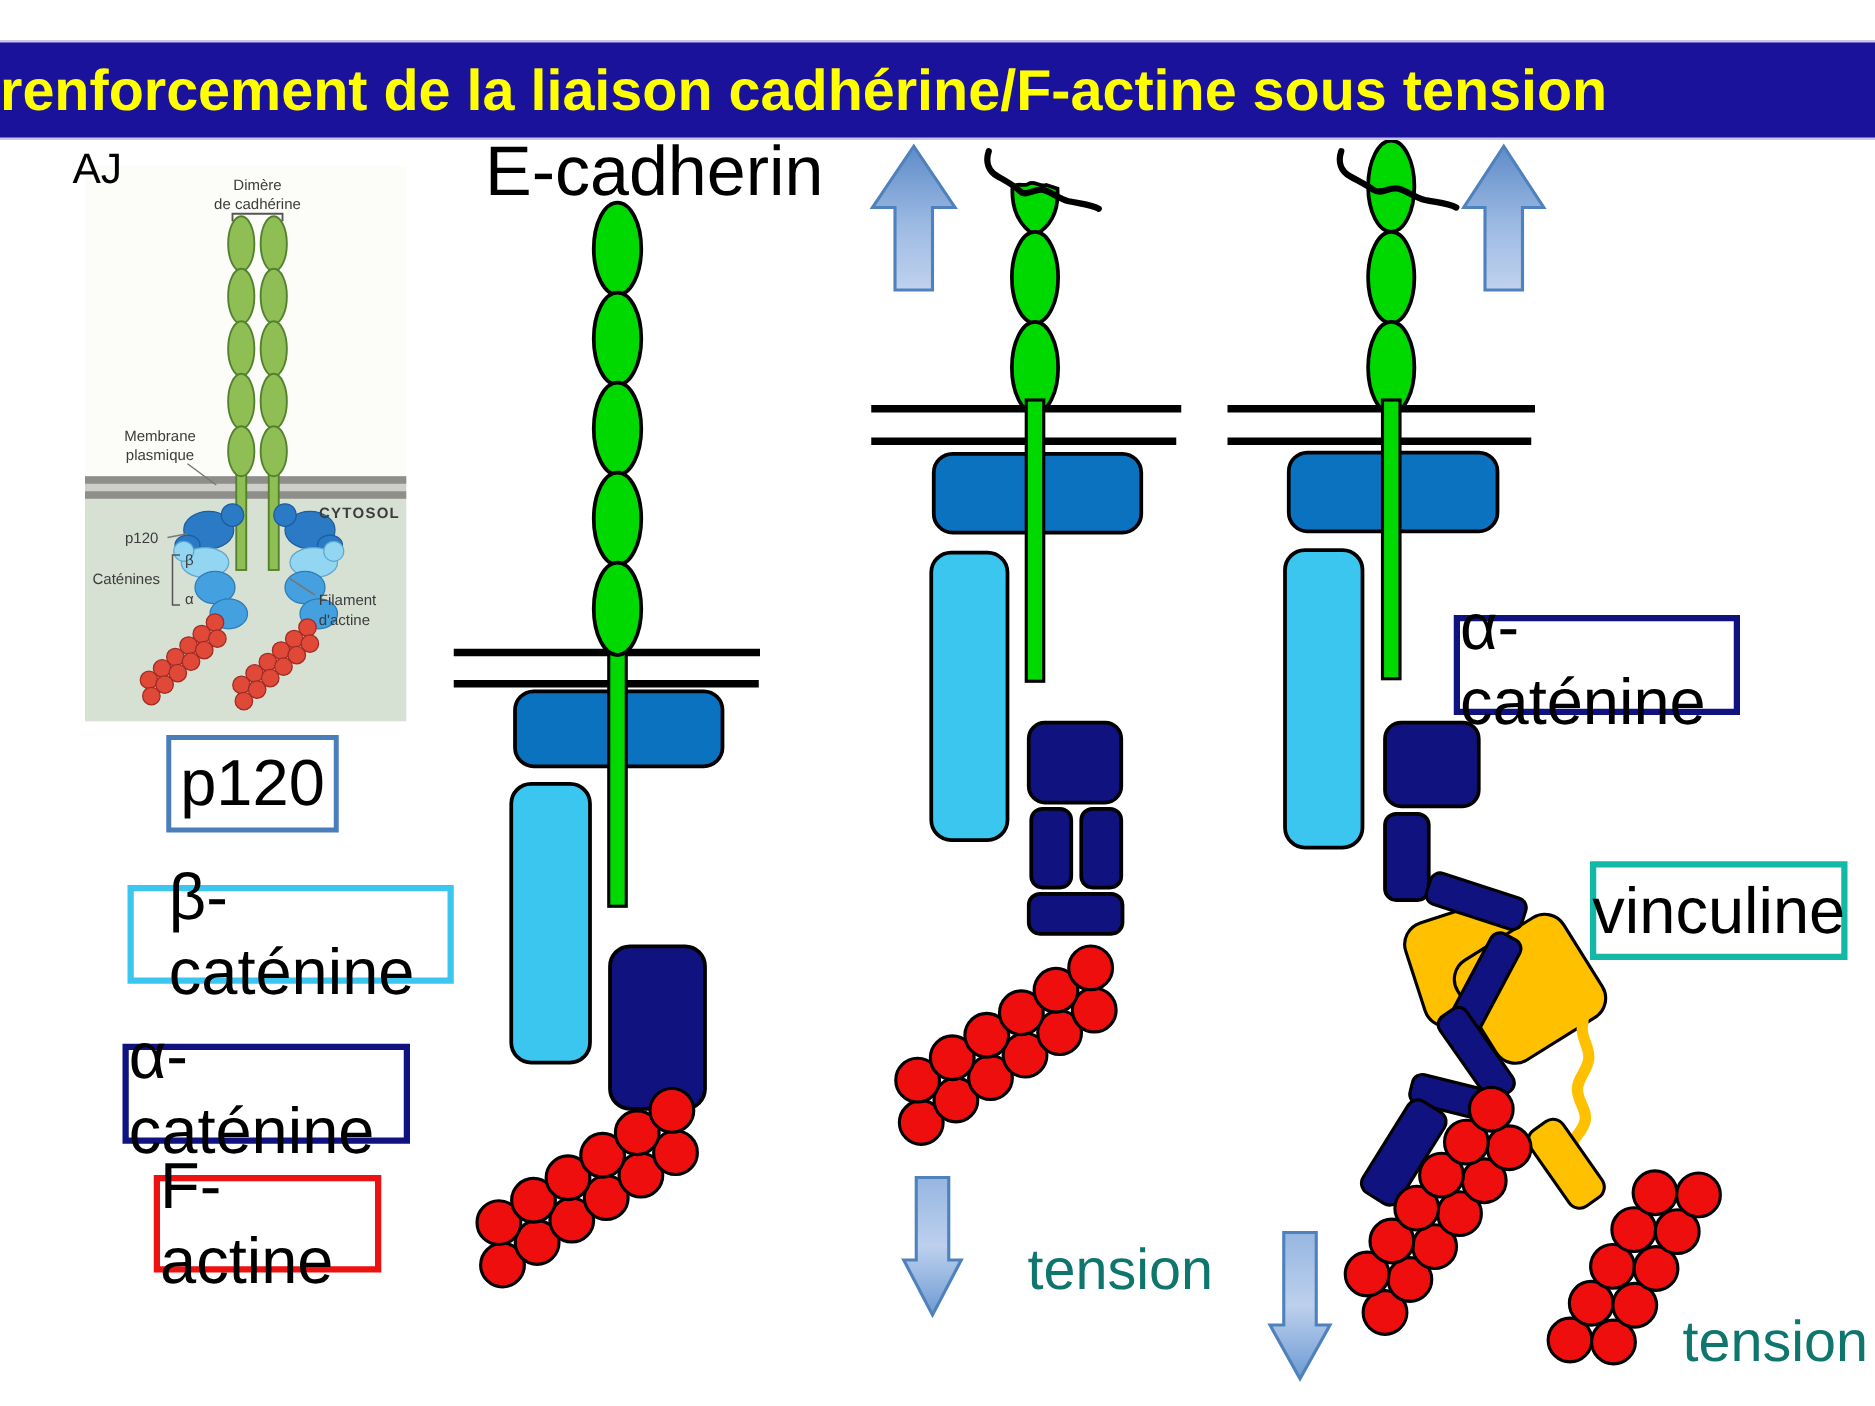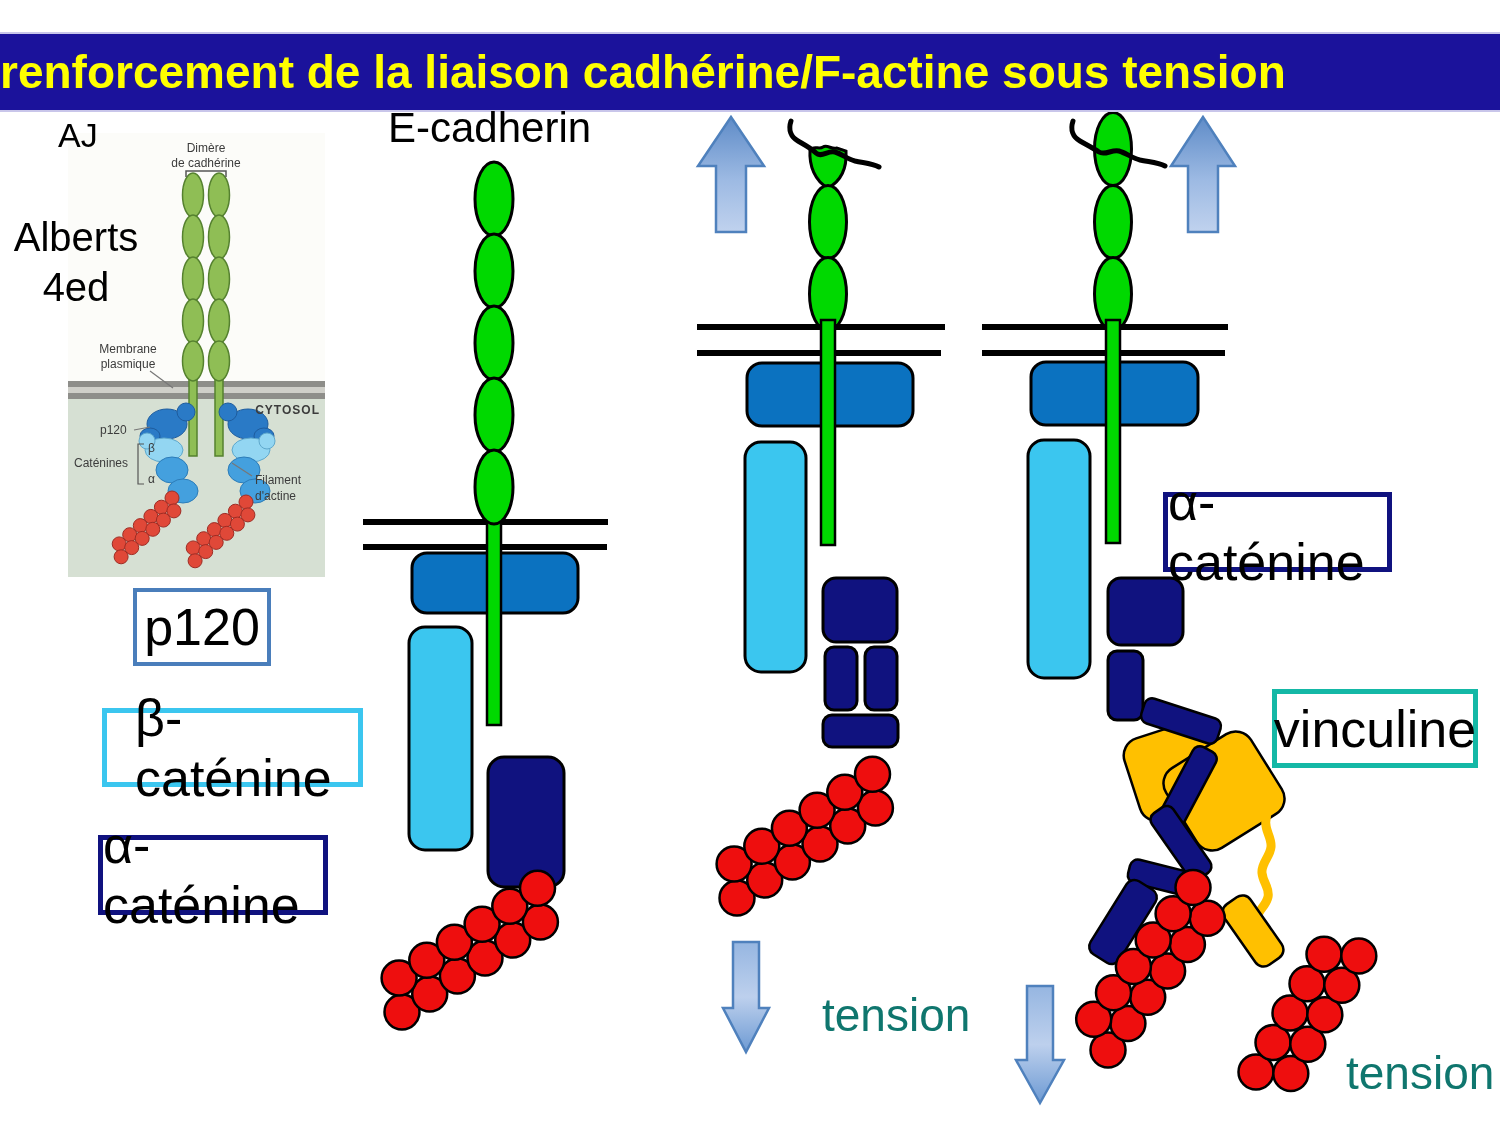--- a/index.html
+++ b/index.html
@@ -6,21 +6,21 @@
   .slide{position:relative;width:1500px;height:1125px;background:#ffffff;overflow:hidden;
          font-family:"Liberation Sans", sans-serif;}
   svg.layer{position:absolute;left:0;top:0;width:1500px;height:1125px;}
   .title-bar{position:absolute;left:0;top:2px;width:1500px;height:76px;background:#1B129B;
              border-top:2px solid #C9C6EA;border-bottom:2px solid #C9C6EA;
              display:flex;align-items:center;margin-top:30px;}
   .title-bar span{font-size:46px;font-weight:bold;color:#FFFF00;letter-spacing:0px;}
   .txt{position:absolute;color:#000;}
   #aj{left:58px;top:116px;font-size:34px;}
   #alberts{left:6px;top:212px;width:140px;text-align:center;font-size:40px;line-height:50px;}
-  #ecad{left:388px;top:104px;font-size:42px;}
+  #ecad{left:388px;top:104px;font-size:56px;}
   .tension{position:absolute;color:#0f766e;font-size:46px;}
   #tension-mid{left:822px;top:988px;}
   #tension-right{left:1346px;top:1046px;}
   .legend-box{position:absolute;background:#ffffff;display:flex;align-items:center;
               justify-content:center;font-size:52px;color:#000;}
   #box-p120{left:133px;top:588px;width:130px;height:70px;border:4px solid #4A7EBB;}
   #box-beta{left:102px;top:708px;width:223px;height:69px;border:5px solid #3BC6EF;padding-left:28px;}
   #box-alpha{left:98px;top:835px;width:220px;height:70px;border:5px solid #10127F;}
   #box-factine{left:123px;top:940px;width:172px;height:68px;border:5px solid #EE1111;}
   #box-alpha2{left:1163px;top:492px;width:219px;height:70px;border:5px solid #10127F;}
@@ -266,35 +266,34 @@
       <polygon points="1027,986 1027,1060 1016,1060 1040,1103 1064,1060 1053,1060 1053,986" fill="url(#gradDown)" stroke="#4F81BD" stroke-width="2.5"></polygon>
     </g>
   </svg>
 
   <div class="title-bar">
     <span>renforcement de la liaison cadhérine/F-actine sous tension</span>
   </div>
 
   <div class="txt" id="aj">AJ</div>
 
-  <div class="txt" id="alberts">
-    <div>Alberts</div>
-    <div>4ed</div>
-  </div>
 
   <div class="txt" id="ecad">E-cadherin</div>
 
   <div class="legend-box" id="box-p120">
     <span>p120</span>
   </div>
   <div class="legend-box" id="box-beta">
     <span>β-caténine</span>
   </div>
   <div class="legend-box" id="box-alpha">
     <span>α-caténine</span>
+  </div>
+  <div class="legend-box" id="box-factine">
+    <span>F-actine</span>
   </div>
 
   <div class="legend-box" id="box-alpha2">
     <span>α-caténine</span>
   </div>
   <div class="legend-box" id="box-vinculine">
     <span>vinculine</span>
   </div>
 
   <div class="tension" id="tension-mid">tension</div>

